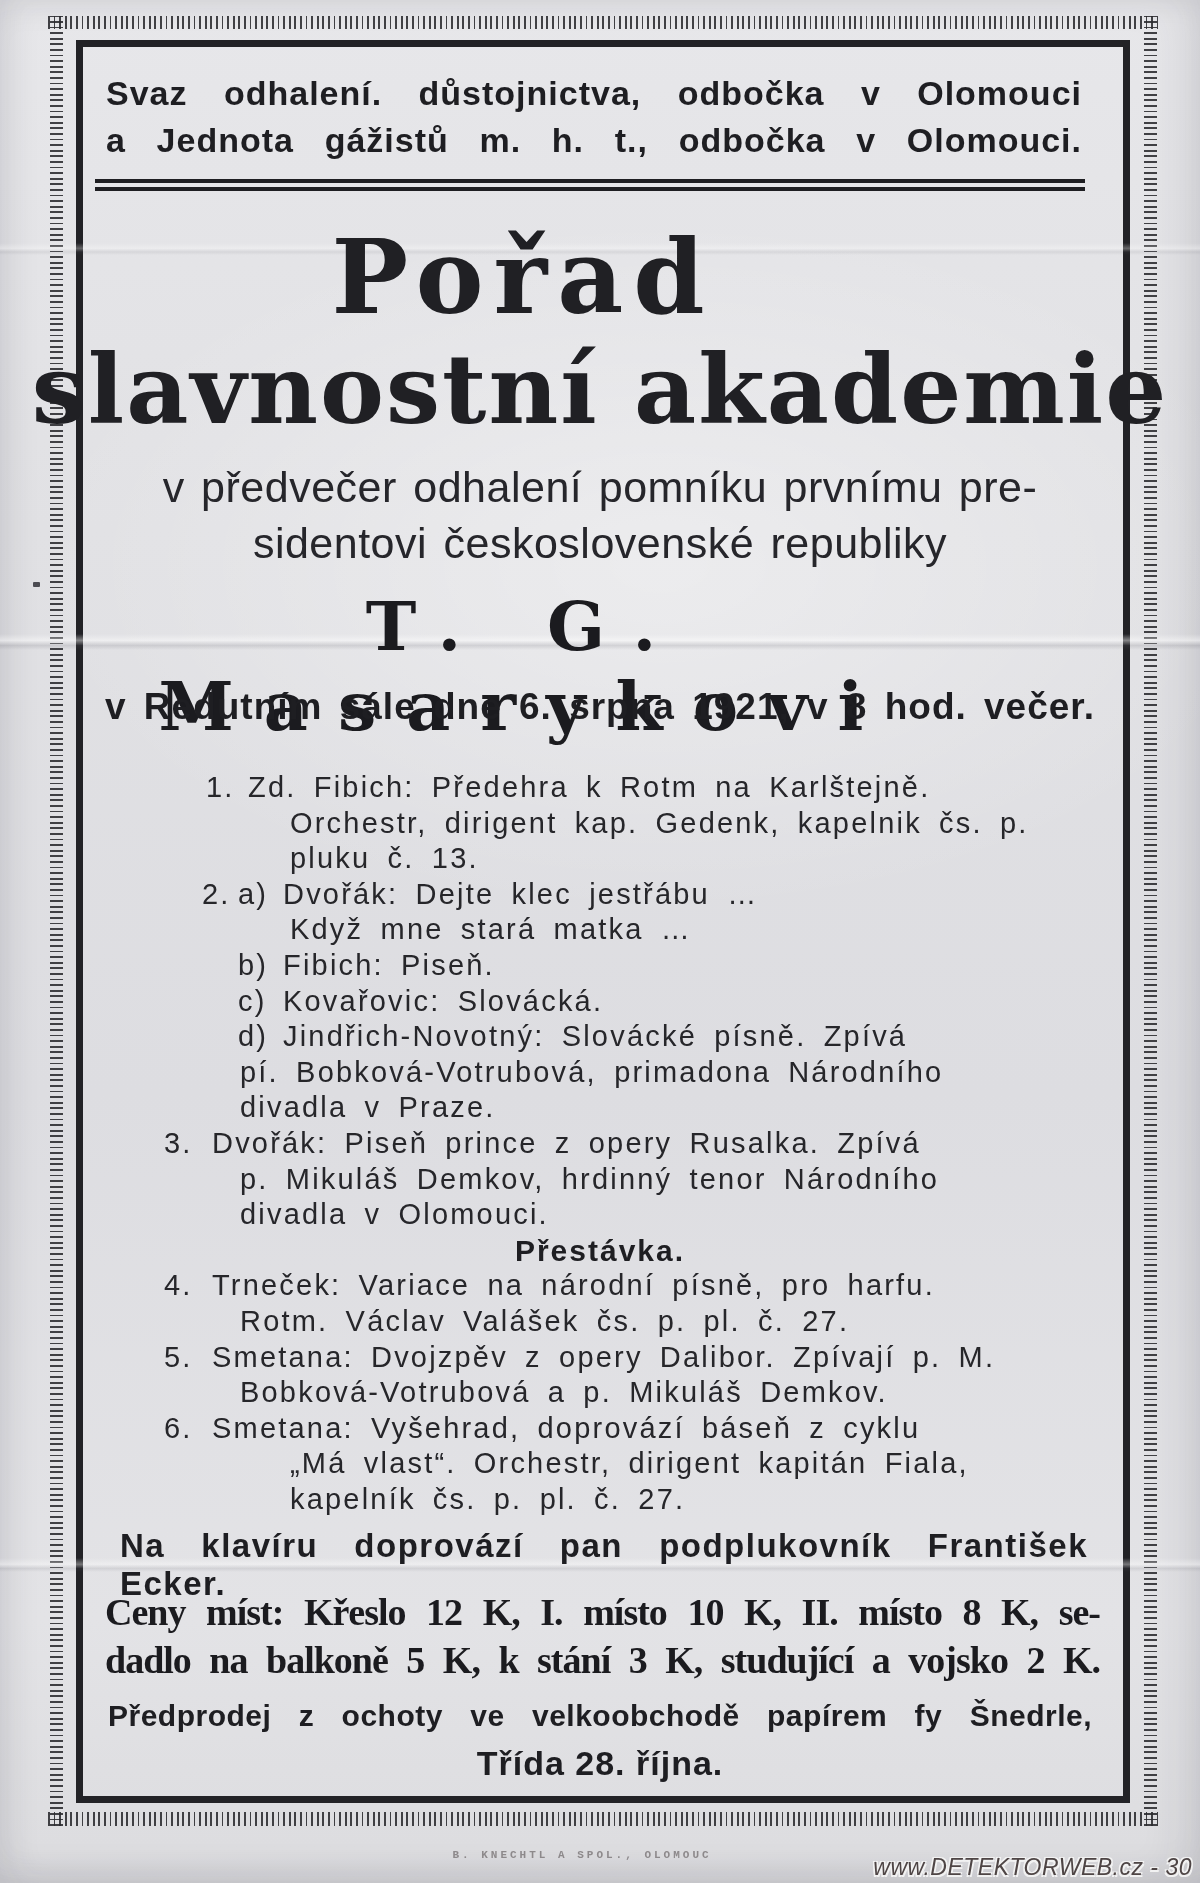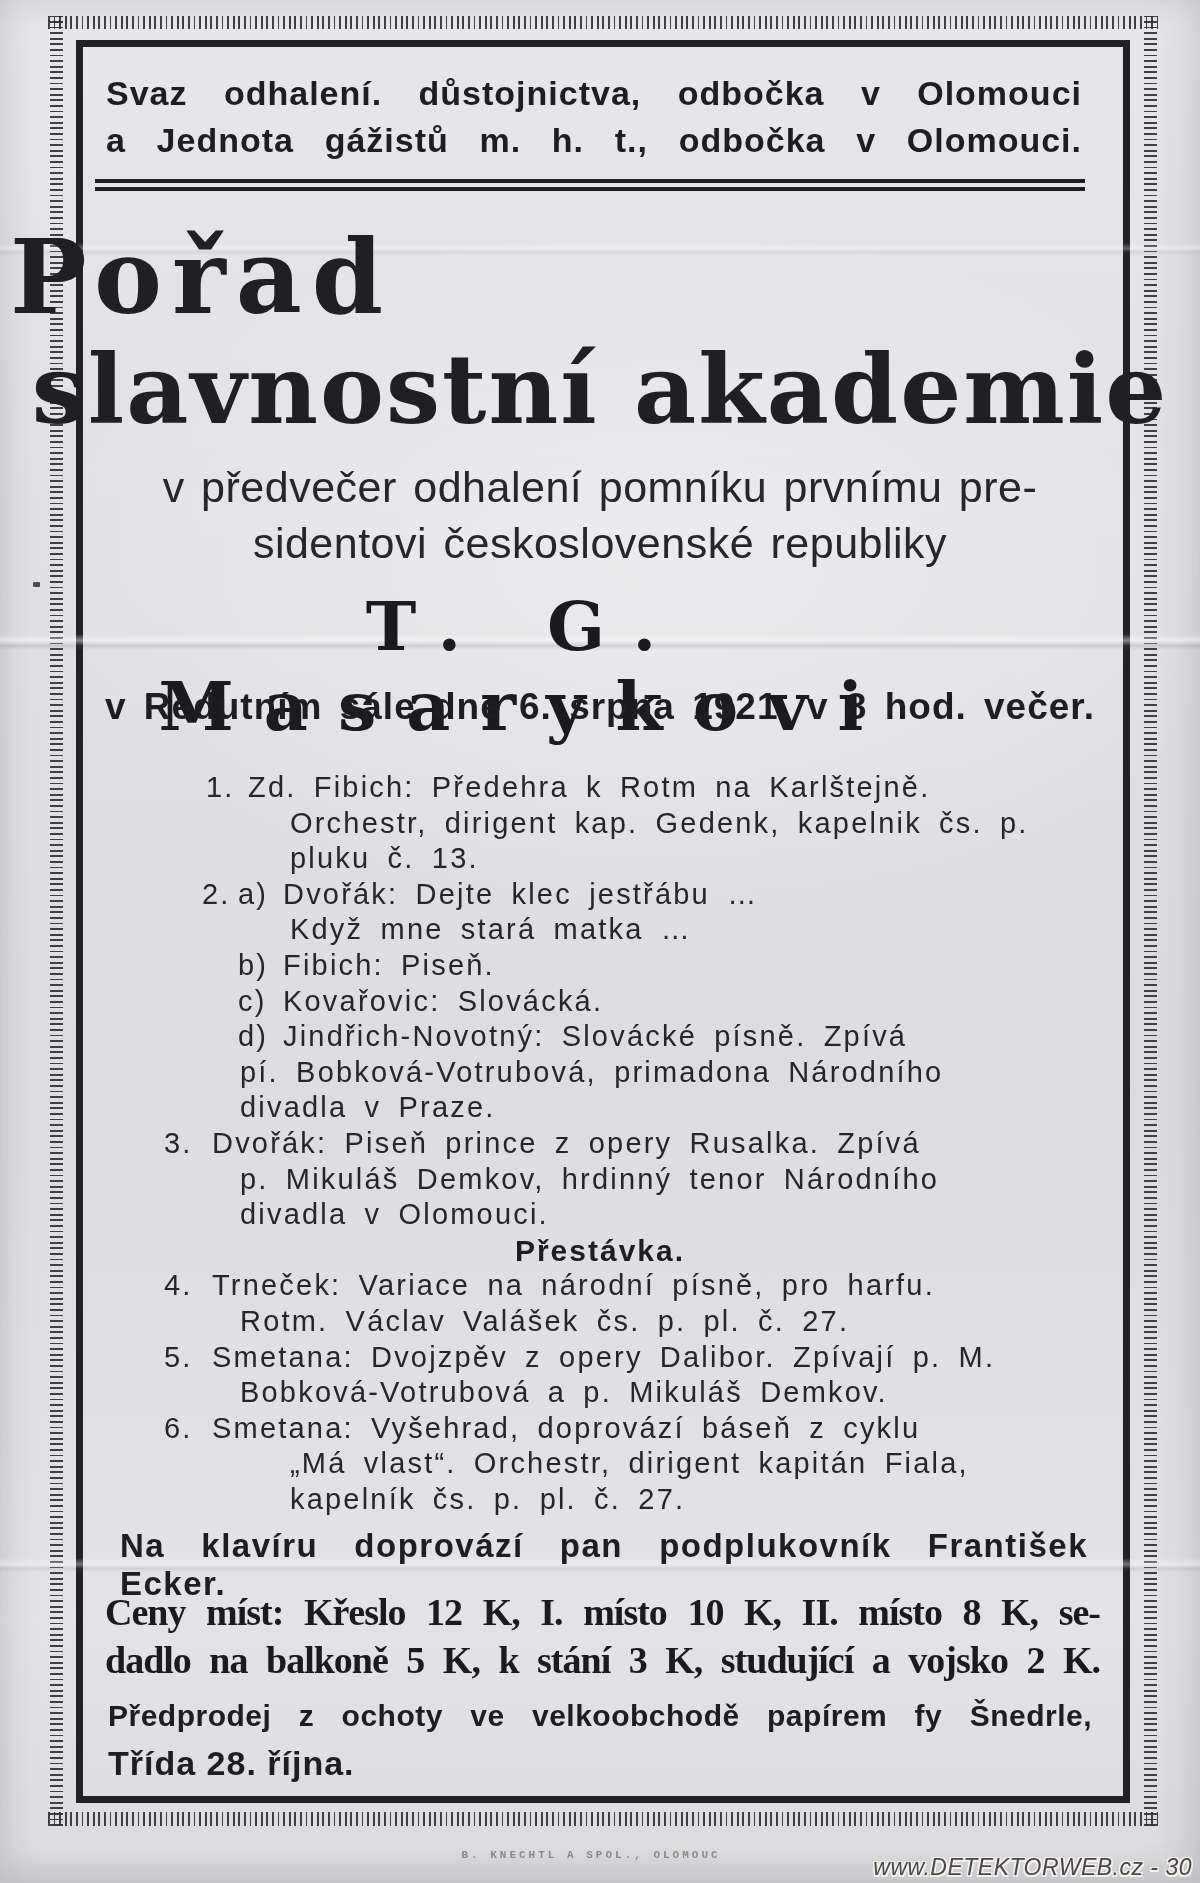--- a/index.html
+++ b/index.html
@@ -41,23 +41,23 @@
   
   .org{position:absolute;left:106px;right:118px;top:70px;}
   .org-line{
     font-size:34px;font-weight:bold;letter-spacing:1px;line-height:47px;
     text-align:justify;text-align-last:justify;word-spacing:6px;color:var(--ink);
   }
   .rule{position:absolute;left:95px;right:115px;top:179px;height:12px;
     border-top:4px solid var(--ink);border-bottom:4px solid var(--ink);}
 
   
-  .title1{position:absolute;left:0;width:1046px;top:224px;
+  .title1{position:absolute;left:0;width:1046px;top:224px;text-align:center;
     font-family:"DejaVu Serif", serif;font-weight:bold;font-size:102px;line-height:1.05;
-    letter-spacing:10px;color:#202024;margin-left:10px;}
+    letter-spacing:10px;color:#202024;}
   .title2{position:absolute;left:0;width:1200px;top:340px;text-align:center;
     font-family:"DejaVu Serif", serif;font-weight:bold;font-size:96px;line-height:1.05;
     letter-spacing:2px;color:#202024;}
   .subtitle{position:absolute;left:60px;width:1080px;text-align:center;
     font-size:43px;font-weight:400;letter-spacing:.5px;word-spacing:4px;color:#26262b;}
   .s1{top:463px;}
   .s2{top:519px;}
   .honoree{position:absolute;left:0;width:1052px;top:586px;text-align:center;
     font-family:"DejaVu Serif", serif;font-weight:bold;font-size:68px;
     letter-spacing:30px;margin-right:-30px;word-spacing:2px;color:#1b1b1f;}
@@ -83,23 +83,23 @@
   .klavir{position:absolute;left:120px;right:112px;top:1527px;
     font-size:33px;font-weight:bold;letter-spacing:1.5px;word-spacing:6px;
     text-align:justify;text-align-last:justify;color:var(--ink);}
   .prices{position:absolute;left:105px;right:100px;top:1588px;}
   .prices-line{font-size:38px;font-weight:bold;letter-spacing:-1px;word-spacing:0px;
     line-height:48px;text-align:justify;text-align-last:justify;color:#1b1b1f;font-family:Liberation Serif, serif;}
   .presale{position:absolute;left:108px;right:108px;top:1690px;}
   .presale1{font-size:30px;font-weight:bold;letter-spacing:.5px;word-spacing:5px;
     line-height:51px;text-align:justify;text-align-last:justify;color:var(--ink);}
   .presale2{font-size:34px;font-weight:bold;letter-spacing:1px;line-height:44px;
-    text-align:left;color:var(--ink);}
-
-  .imprint{position:absolute;left:16px;width:1150px;top:1849px;text-align:center;
+    text-align:center;color:var(--ink);}
+
+  .imprint{position:absolute;left:7px;width:1150px;top:1849px;text-align:center;
     font-family:"Liberation Mono", monospace;font-size:11px;font-weight:bold;
     letter-spacing:3px;color:var(--imprint);}
   .watermark{position:absolute;right:8px;top:1854px;
     font-size:23px;font-weight:normal;font-style:italic;letter-spacing:.5px;
     color:var(--watermark);
     text-shadow:1.5px 1.5px 0 #f2f2f2,-1.5px -1.5px 0 #f2f2f2,1.5px -1.5px 0 #f2f2f2,-1.5px 1.5px 0 #f2f2f2;margin-left:32px;}
 </style>
 </head>
 <body>
 

